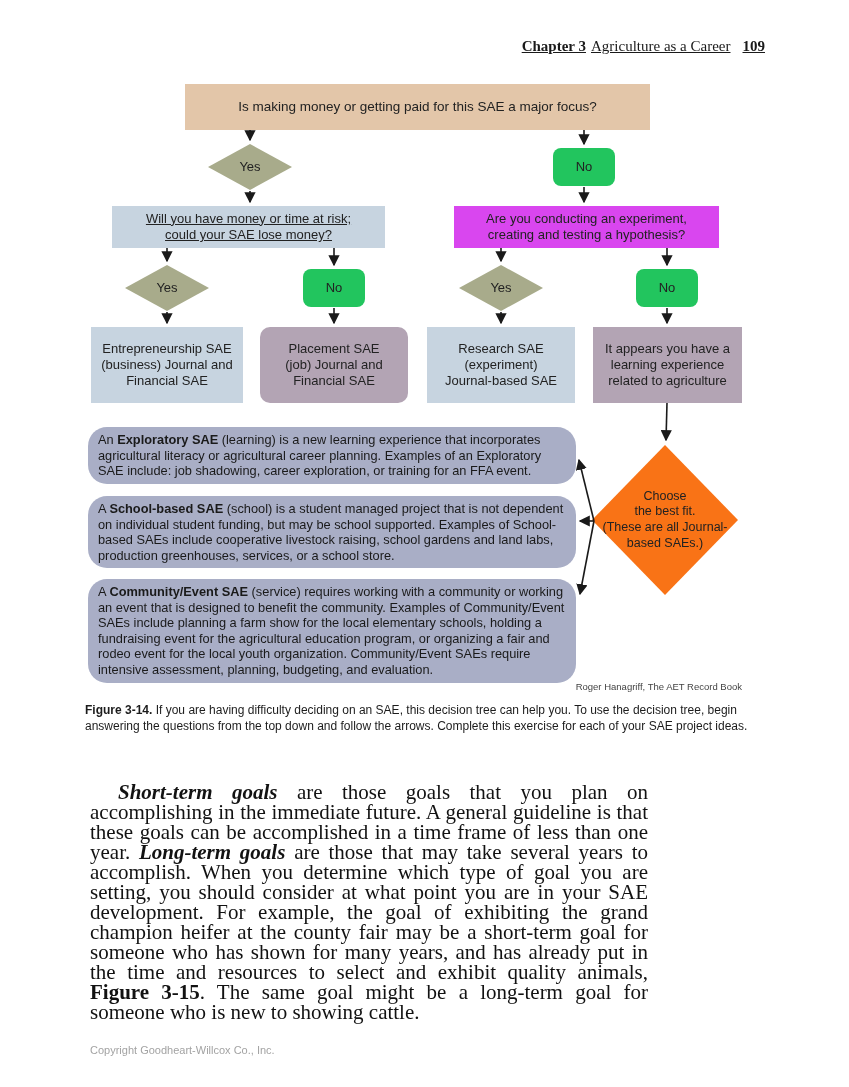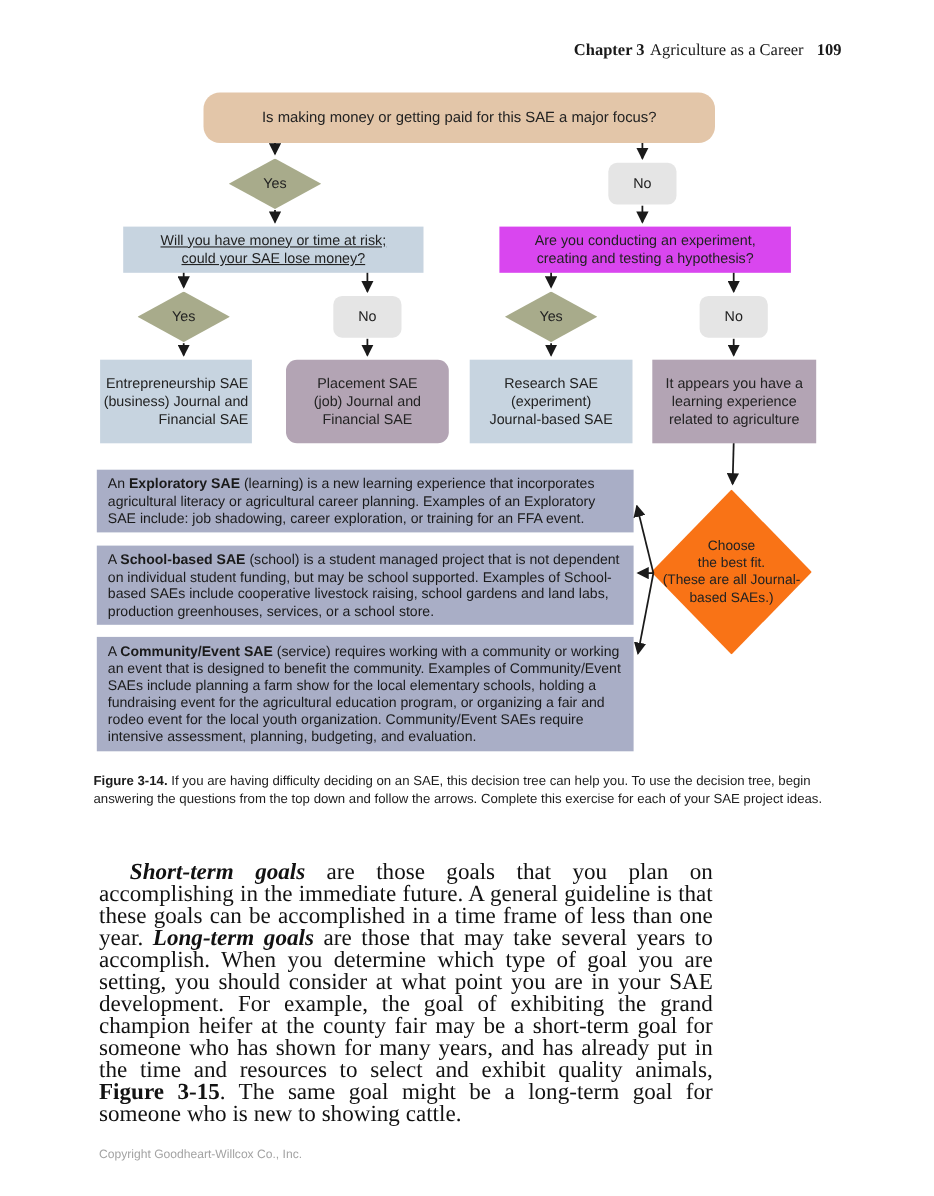--- a/index.html
+++ b/index.html
@@ -3,51 +3,51 @@
 <meta charset="utf-8">
 <style>
   html,body{margin:0;padding:0;background:#fff;}
   .page{position:relative;width:849px;height:1087px;background:#ffffff;overflow:hidden;
         font-family:"Liberation Sans",sans-serif;}
   .b{font-weight:bold;}
   .bi{font-weight:bold;font-style:italic;}
 
   
   .header{position:absolute;top:38px;left:0;width:765px;text-align:right;
-          font-family:"Liberation Serif",serif;font-size:15px;color:#1a1a1a;}
+          font-family:"Liberation Serif",serif;font-size:15px;color:#1a1a1a;text-decoration:underline;}
   .header .chapter{font-weight:bold;margin-right:5px;}
   .header .pagenum{font-weight:bold;margin-left:12px;}
 
   
   .node{position:absolute;display:flex;align-items:center;justify-content:center;
         text-align:center;color:#222;font-size:13px;line-height:1.25;}
   .pre{white-space:pre-line;}
-  .q1{left:185px;top:84px;width:465px;height:46px;background:#e3c6a9;font-size:13.5px;border-radius:15px;}
+  .q1{left:185px;top:84px;width:465px;height:46px;background:#e3c6a9;font-size:13.5px;}
   .l2a{left:112px;top:206px;width:273px;height:42px;background:#c7d4e0;text-decoration:underline;}
   .l2b{left:454px;top:206px;width:265px;height:42px;background:#d946ef;}
   .ydia{width:84px;height:46px;background:#a8ab8b;
         clip-path:polygon(50% 0,100% 50%,50% 100%,0 50%);}
   .y1{left:208px;top:144px;}
   .y2{left:125px;top:265px;}
   .y3{left:459px;top:265px;}
-  .nobox{width:62px;height:38px;background:#e5e5e5;border-radius:8px;}
+  .nobox{width:62px;height:38px;background:#22c55e;border-radius:8px;}
   .n1{left:553px;top:148px;}
   .n2{left:303px;top:269px;}
   .n3{left:636px;top:269px;}
   .outbox{top:327px;height:76px;}
   .blue{background:#c7d4e0;}
   .mauve{background:#b3a4b4;}
-  .o1{left:91px;width:138px;text-align:right;}
+  .o1{left:91px;width:152px;}
   .o2{left:260px;width:148px;border-radius:10px;}
   .o3{left:427px;width:148px;}
   .o4{left:593px;width:149px;}
   .bigdia{left:592px;top:445px;width:146px;height:150px;background:#f97316;
         clip-path:polygon(50% 0,100% 50%,50% 100%,0 50%);font-size:12.5px;}
   .desc{position:absolute;left:88px;width:468px;background:#a9aec6;color:#1a1a1a;
-        font-size:12.8px;line-height:1.22;padding:5px 10px;text-align:left;}
+        font-size:12.8px;line-height:1.22;padding:5px 10px;text-align:left;border-radius:19px;}
   .d1{top:427px;}
   .d2{top:496px;}
   .d3{top:579px;}
   .desc b{font-weight:bold;}
 
   .arrows{position:absolute;left:0;top:0;pointer-events:none;z-index:3;}
 
   .credit{position:absolute;top:681px;left:400px;width:342px;text-align:right;
           font-size:9.5px;color:#444;}
 
@@ -131,20 +131,21 @@
         <line x1="501" y1="312" x2="501" y2="323" marker-end="url(#ah)"></line>
         <line x1="667" y1="308" x2="667" y2="323" marker-end="url(#ah)"></line>
         <line x1="667" y1="403" x2="666" y2="440" marker-end="url(#ah)"></line>
         <line x1="594" y1="521" x2="579" y2="460" marker-end="url(#ah)"></line>
         <line x1="594" y1="521" x2="580" y2="521" marker-end="url(#ah)"></line>
         <line x1="594" y1="521" x2="580" y2="594" marker-end="url(#ah)"></line>
       </g>
     </svg>
   </div>
 
+  <div class="credit">Roger Hanagriff, The AET Record Book</div>
 
   <p class="caption"><span class="b">Figure 3-14.</span><span> If you are having difficulty deciding on an SAE, this decision tree can help you. To use the decision tree, begin answering the questions from the top down and follow the arrows. Complete this exercise for each of your SAE project ideas.</span></p>
 
   <div class="bodytext">
     <p><span class="bi">Short-term goals</span><span> are those goals that you plan on accomplishing in the immediate future. A general guideline is that these goals can be accomplished in a time frame of less than one year. </span><span class="bi">Long-term goals</span><span> are those that may take several years to accomplish. When you determine which type of goal you are setting, you should consider at what point you are in your SAE development. For example, the goal of exhibiting the grand champion heifer at the county fair may be a short-term goal for someone who has shown for many years, and has already put in the time and resources to select and exhibit quality animals, </span><span class="b">Figure 3-15</span><span>. The same goal might be a long-term goal for someone who is new to showing cattle.</span></p>
   </div>
 
   <div class="footer">Copyright Goodheart-Willcox Co., Inc.</div>
 
 </div>

